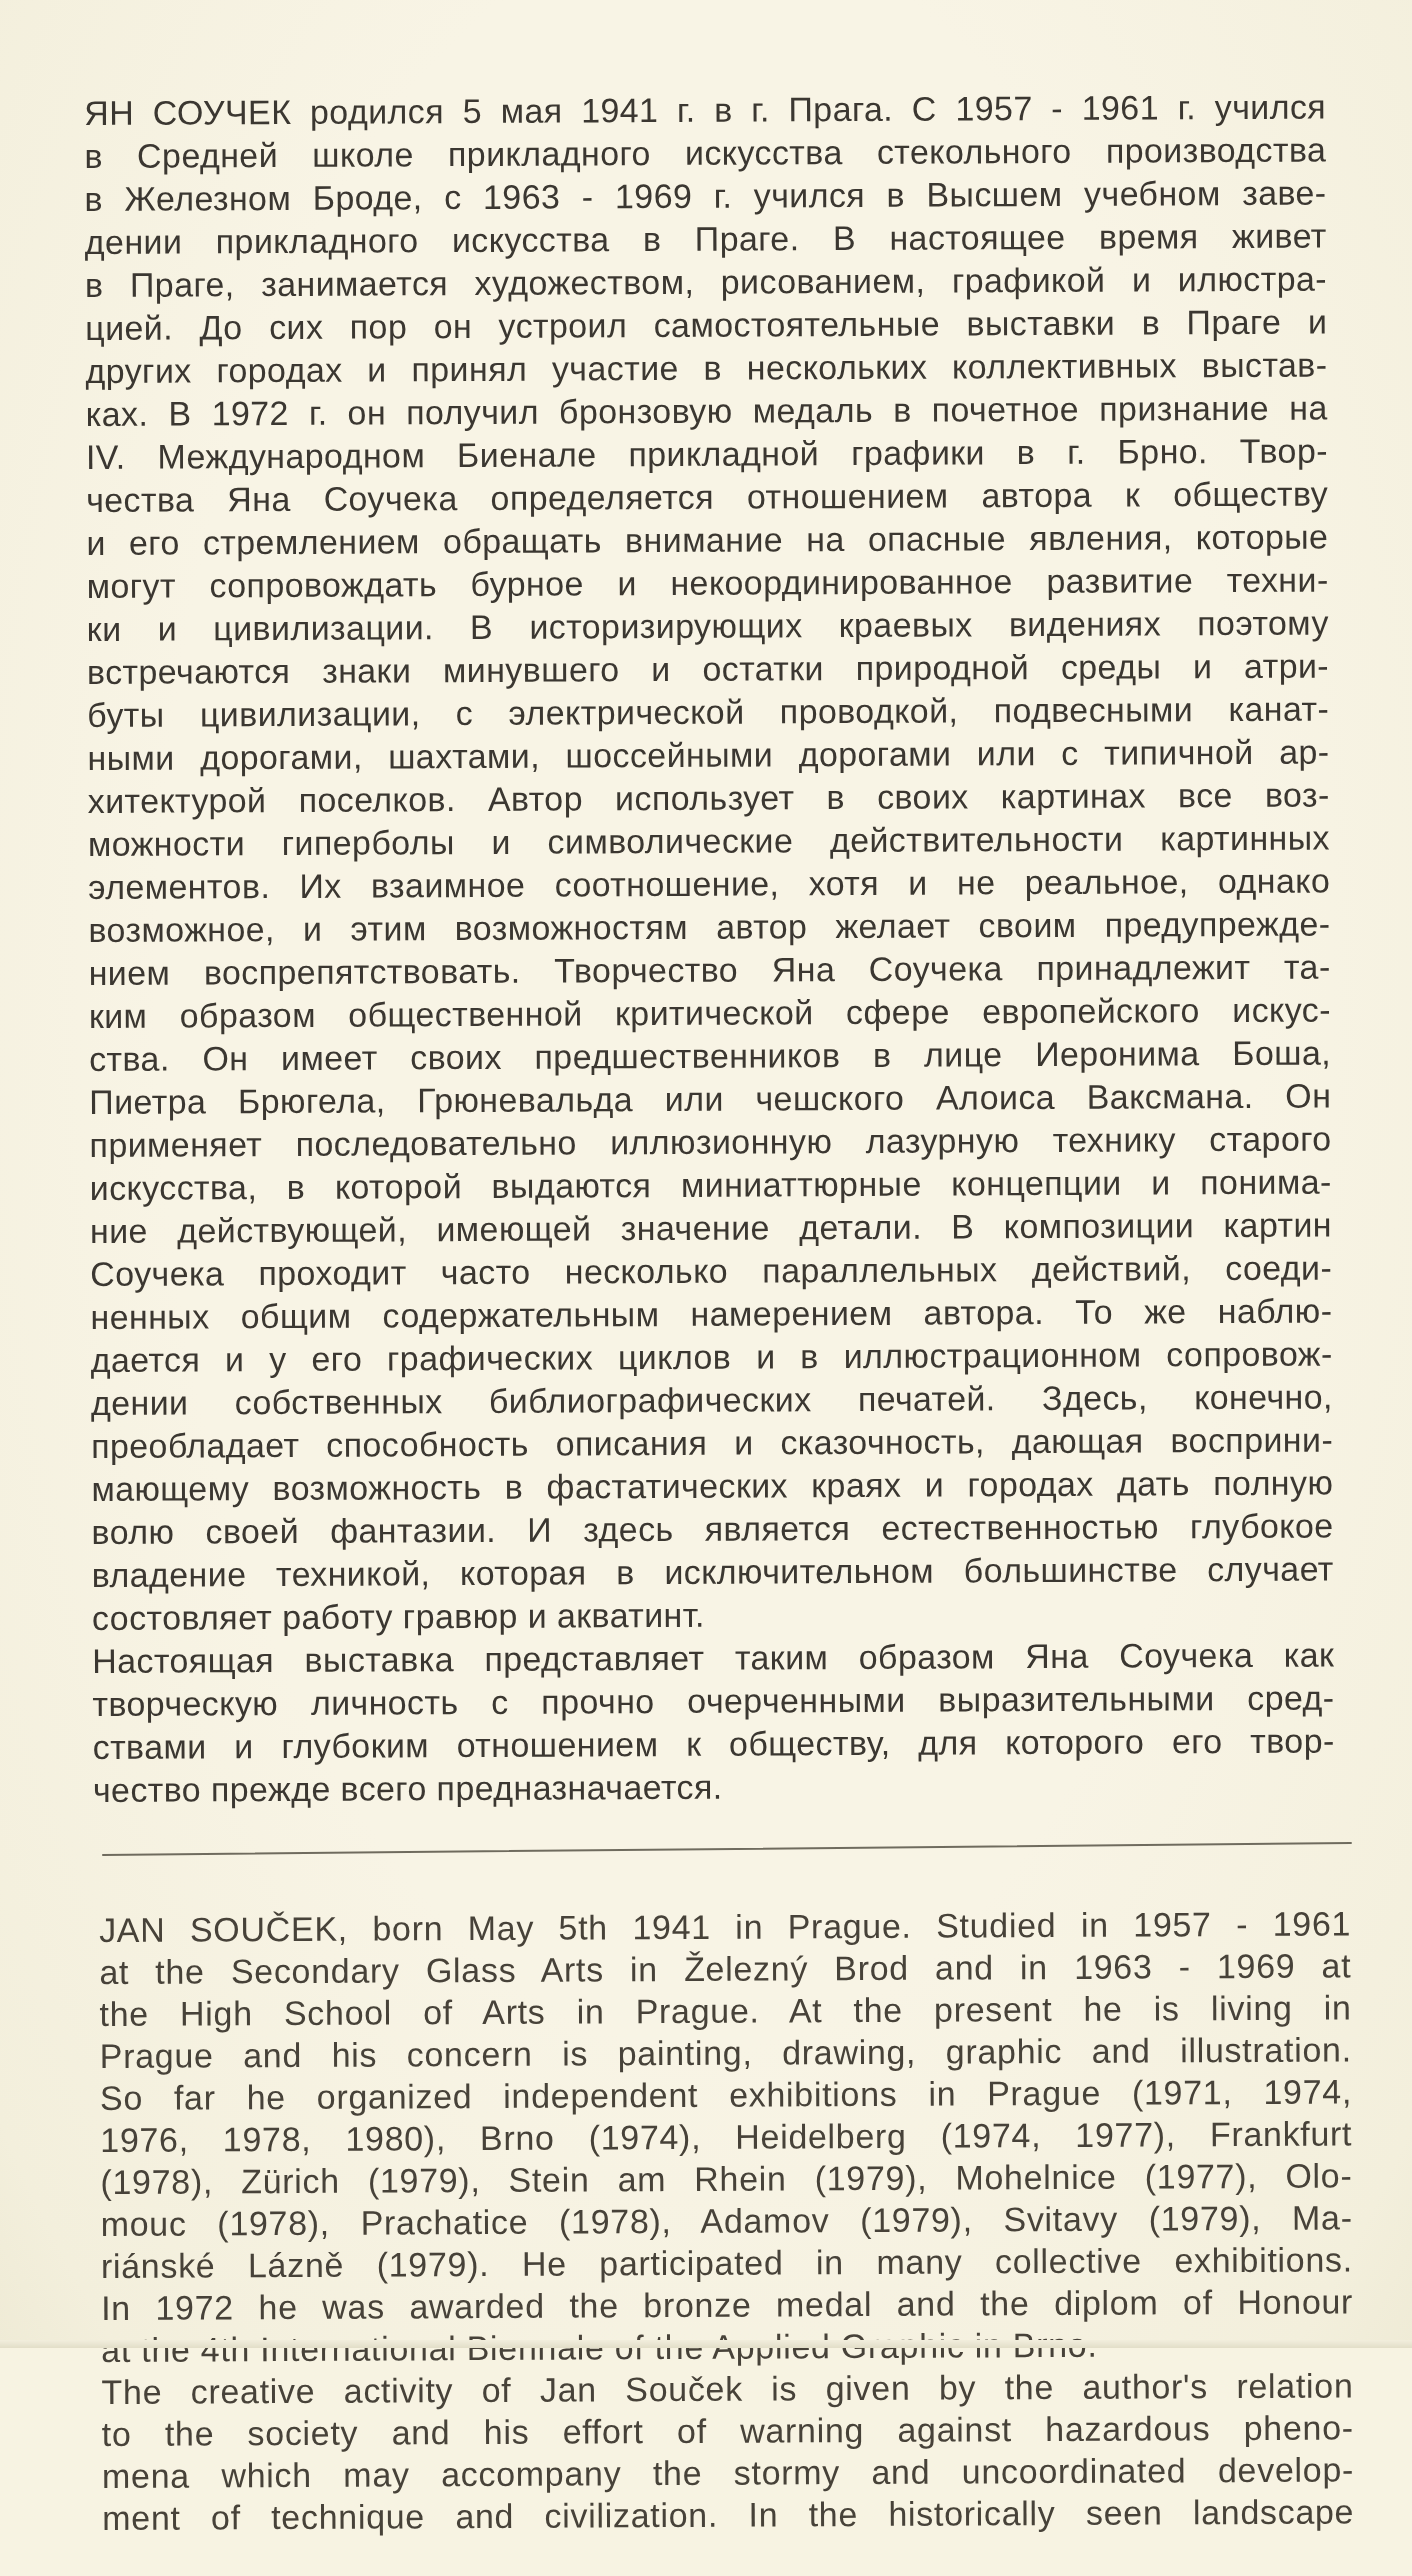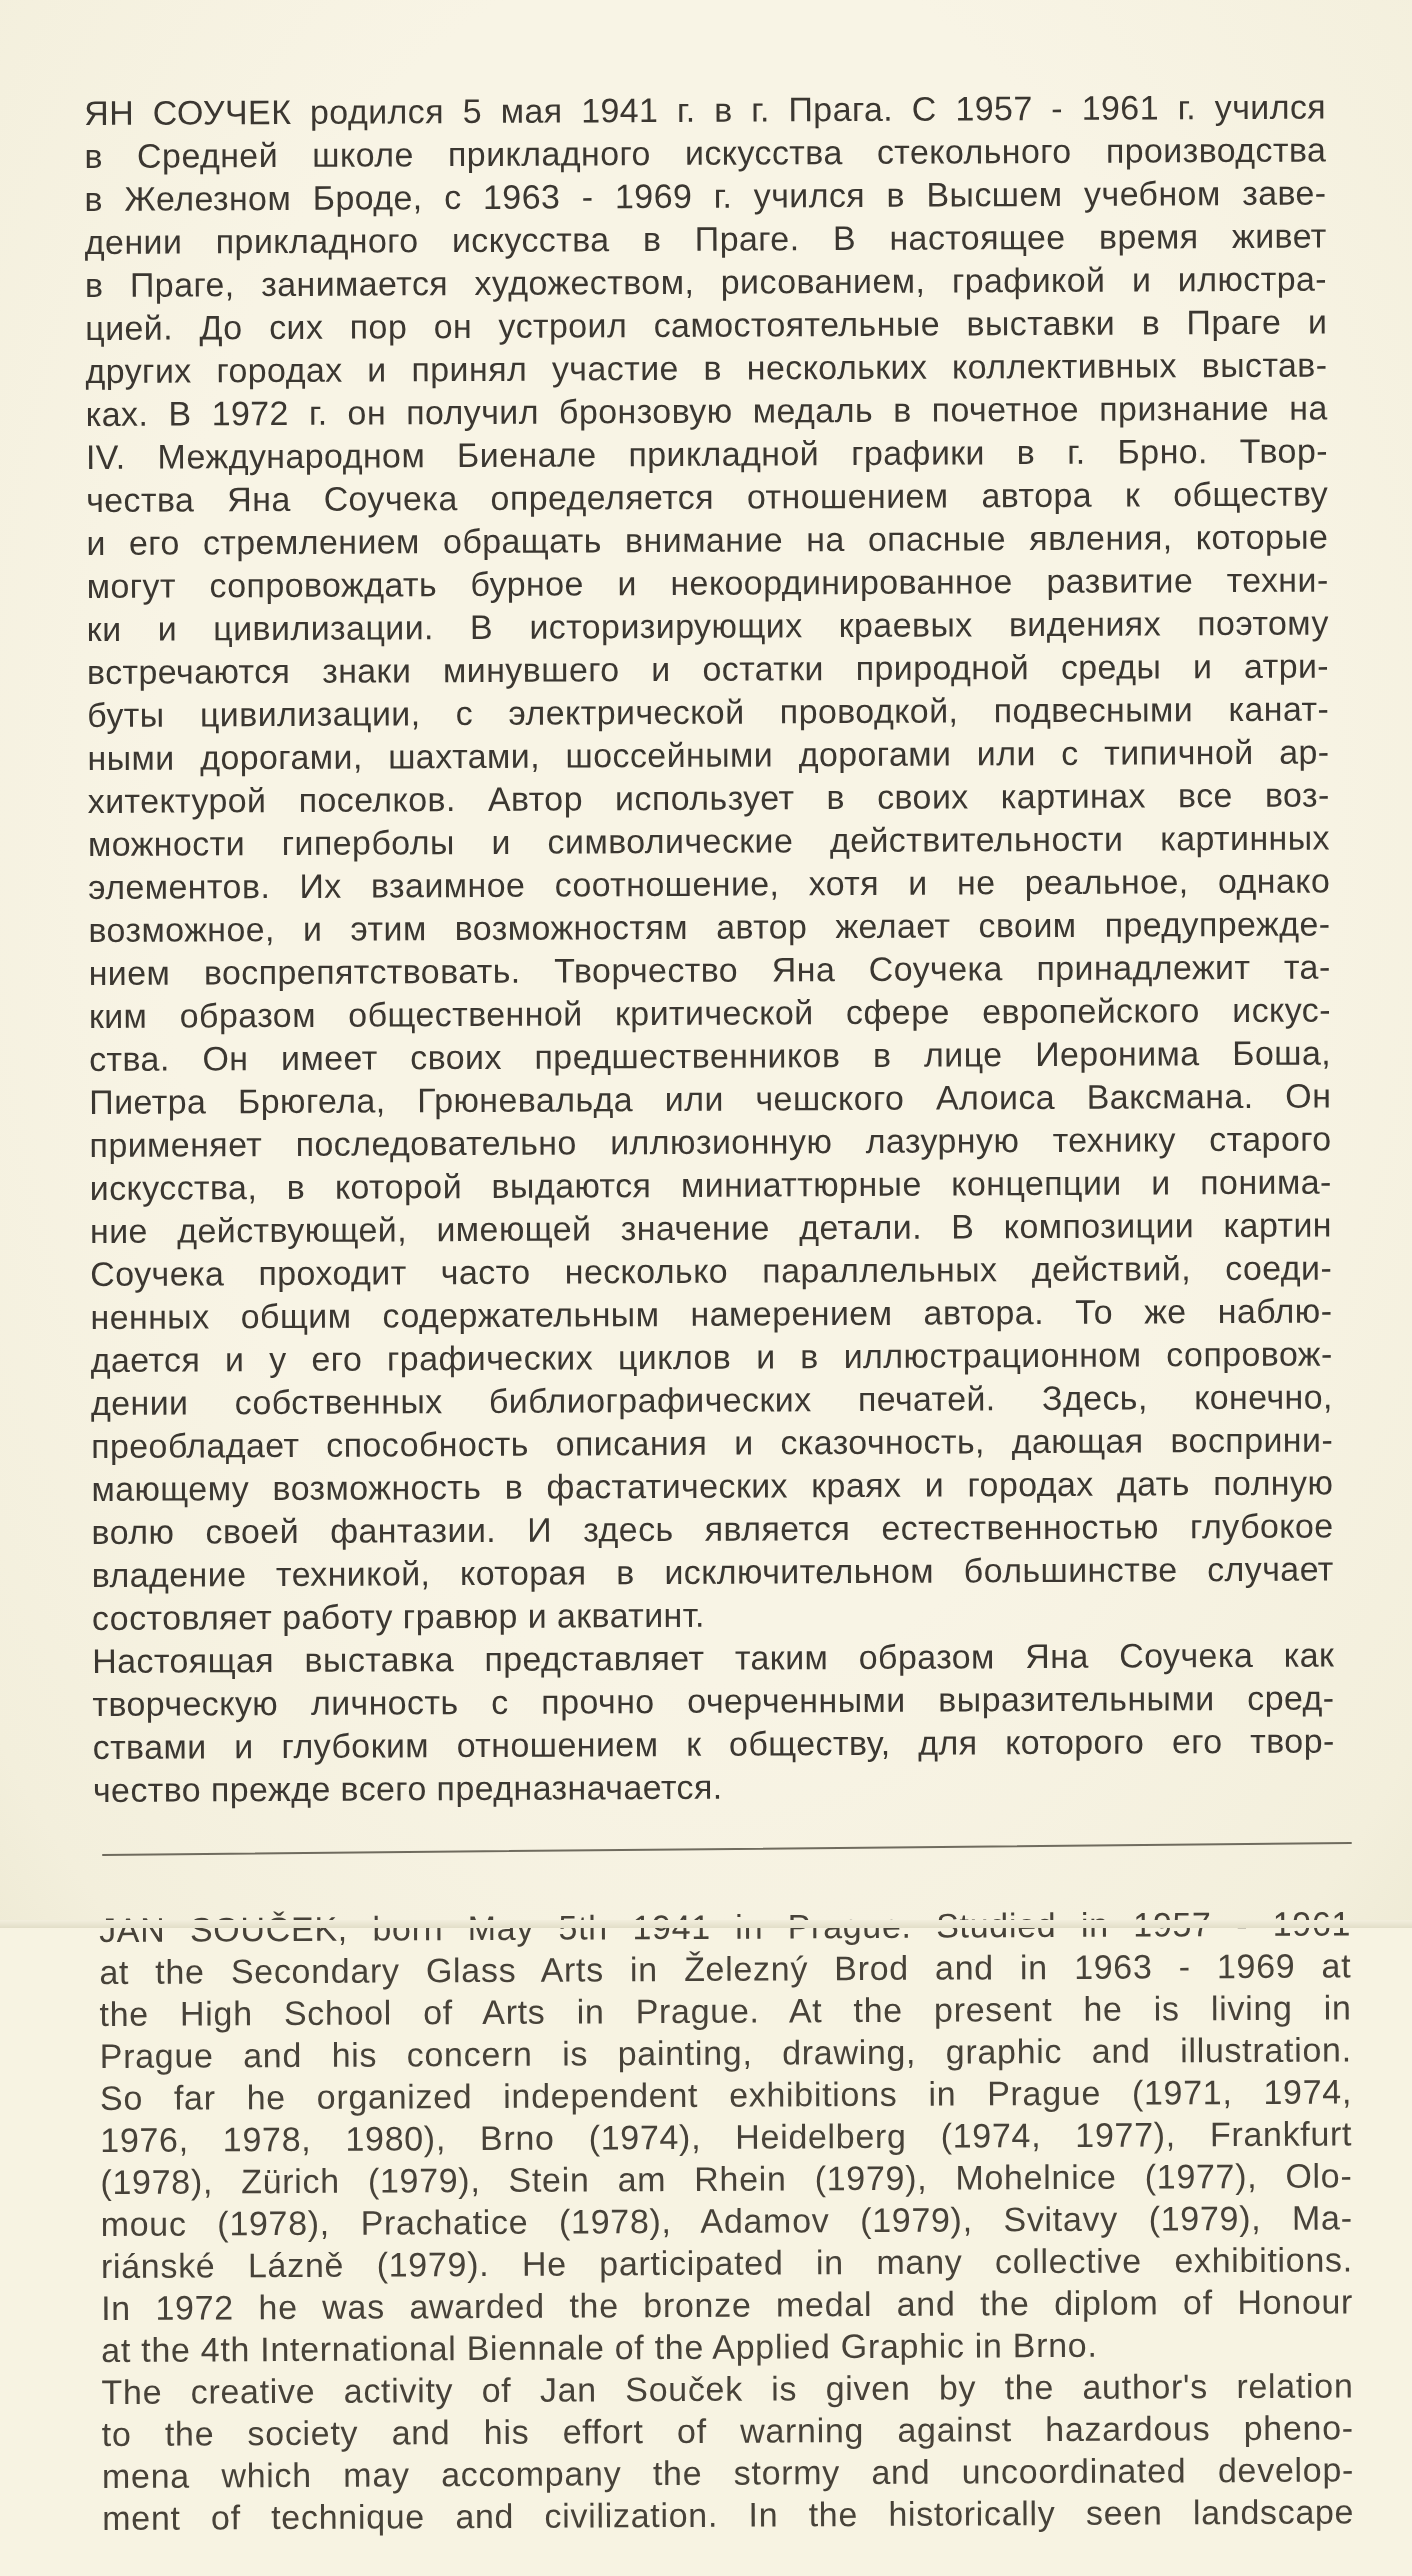--- a/index.html
+++ b/index.html
@@ -7,21 +7,21 @@
     padding: 0;
     width: 1413px;
     height: 2576px;
     background: #f7f3e2;
     font-family: "Liberation Sans", sans-serif;
     overflow: hidden;
   }
   .page {
     position: relative;
     width: 1413px;
-    height: 1928px;
+    height: 2348px;
     background: radial-gradient(ellipse at 50% 42%, #f8f4e5 55%, #f3efdc 92%, #efebD6 100%);
   }
   .text-block { position: absolute; }
   .ru-block {
     left: 84px;
     top: 92px;
     width: 1242px;
     color: #3b3731;
     font-size: 34px;
     letter-spacing: 0.4px;

